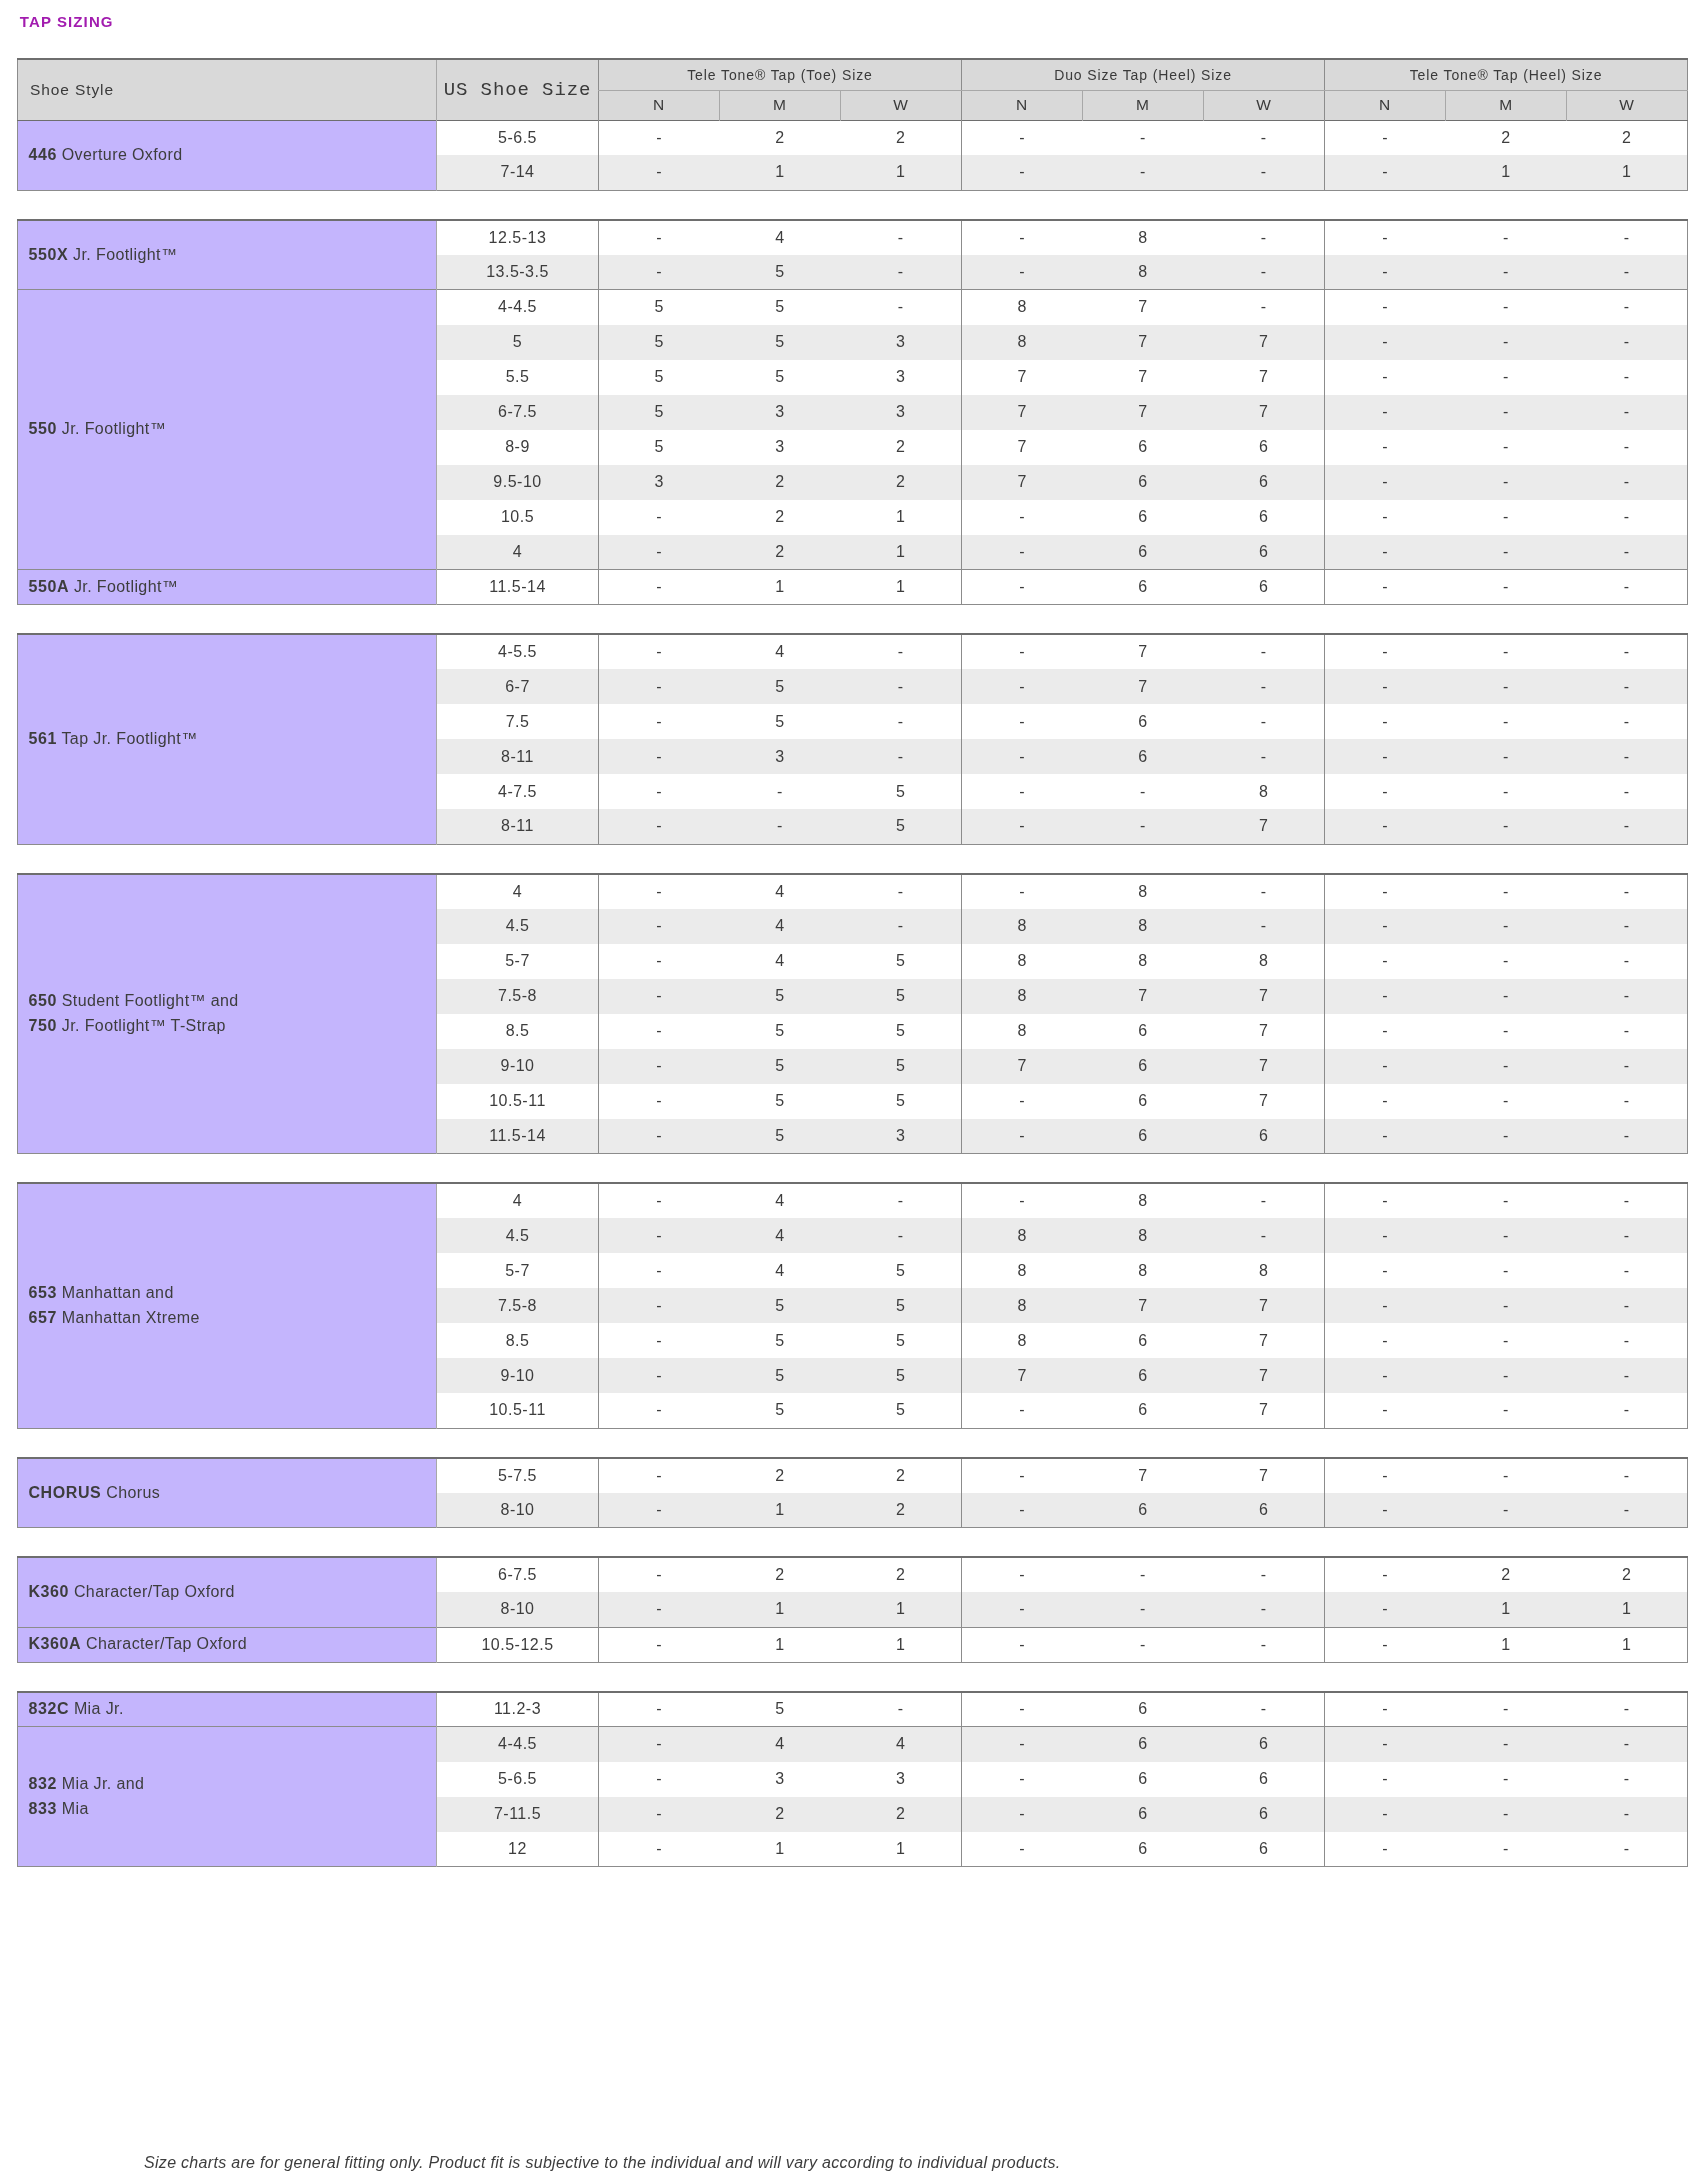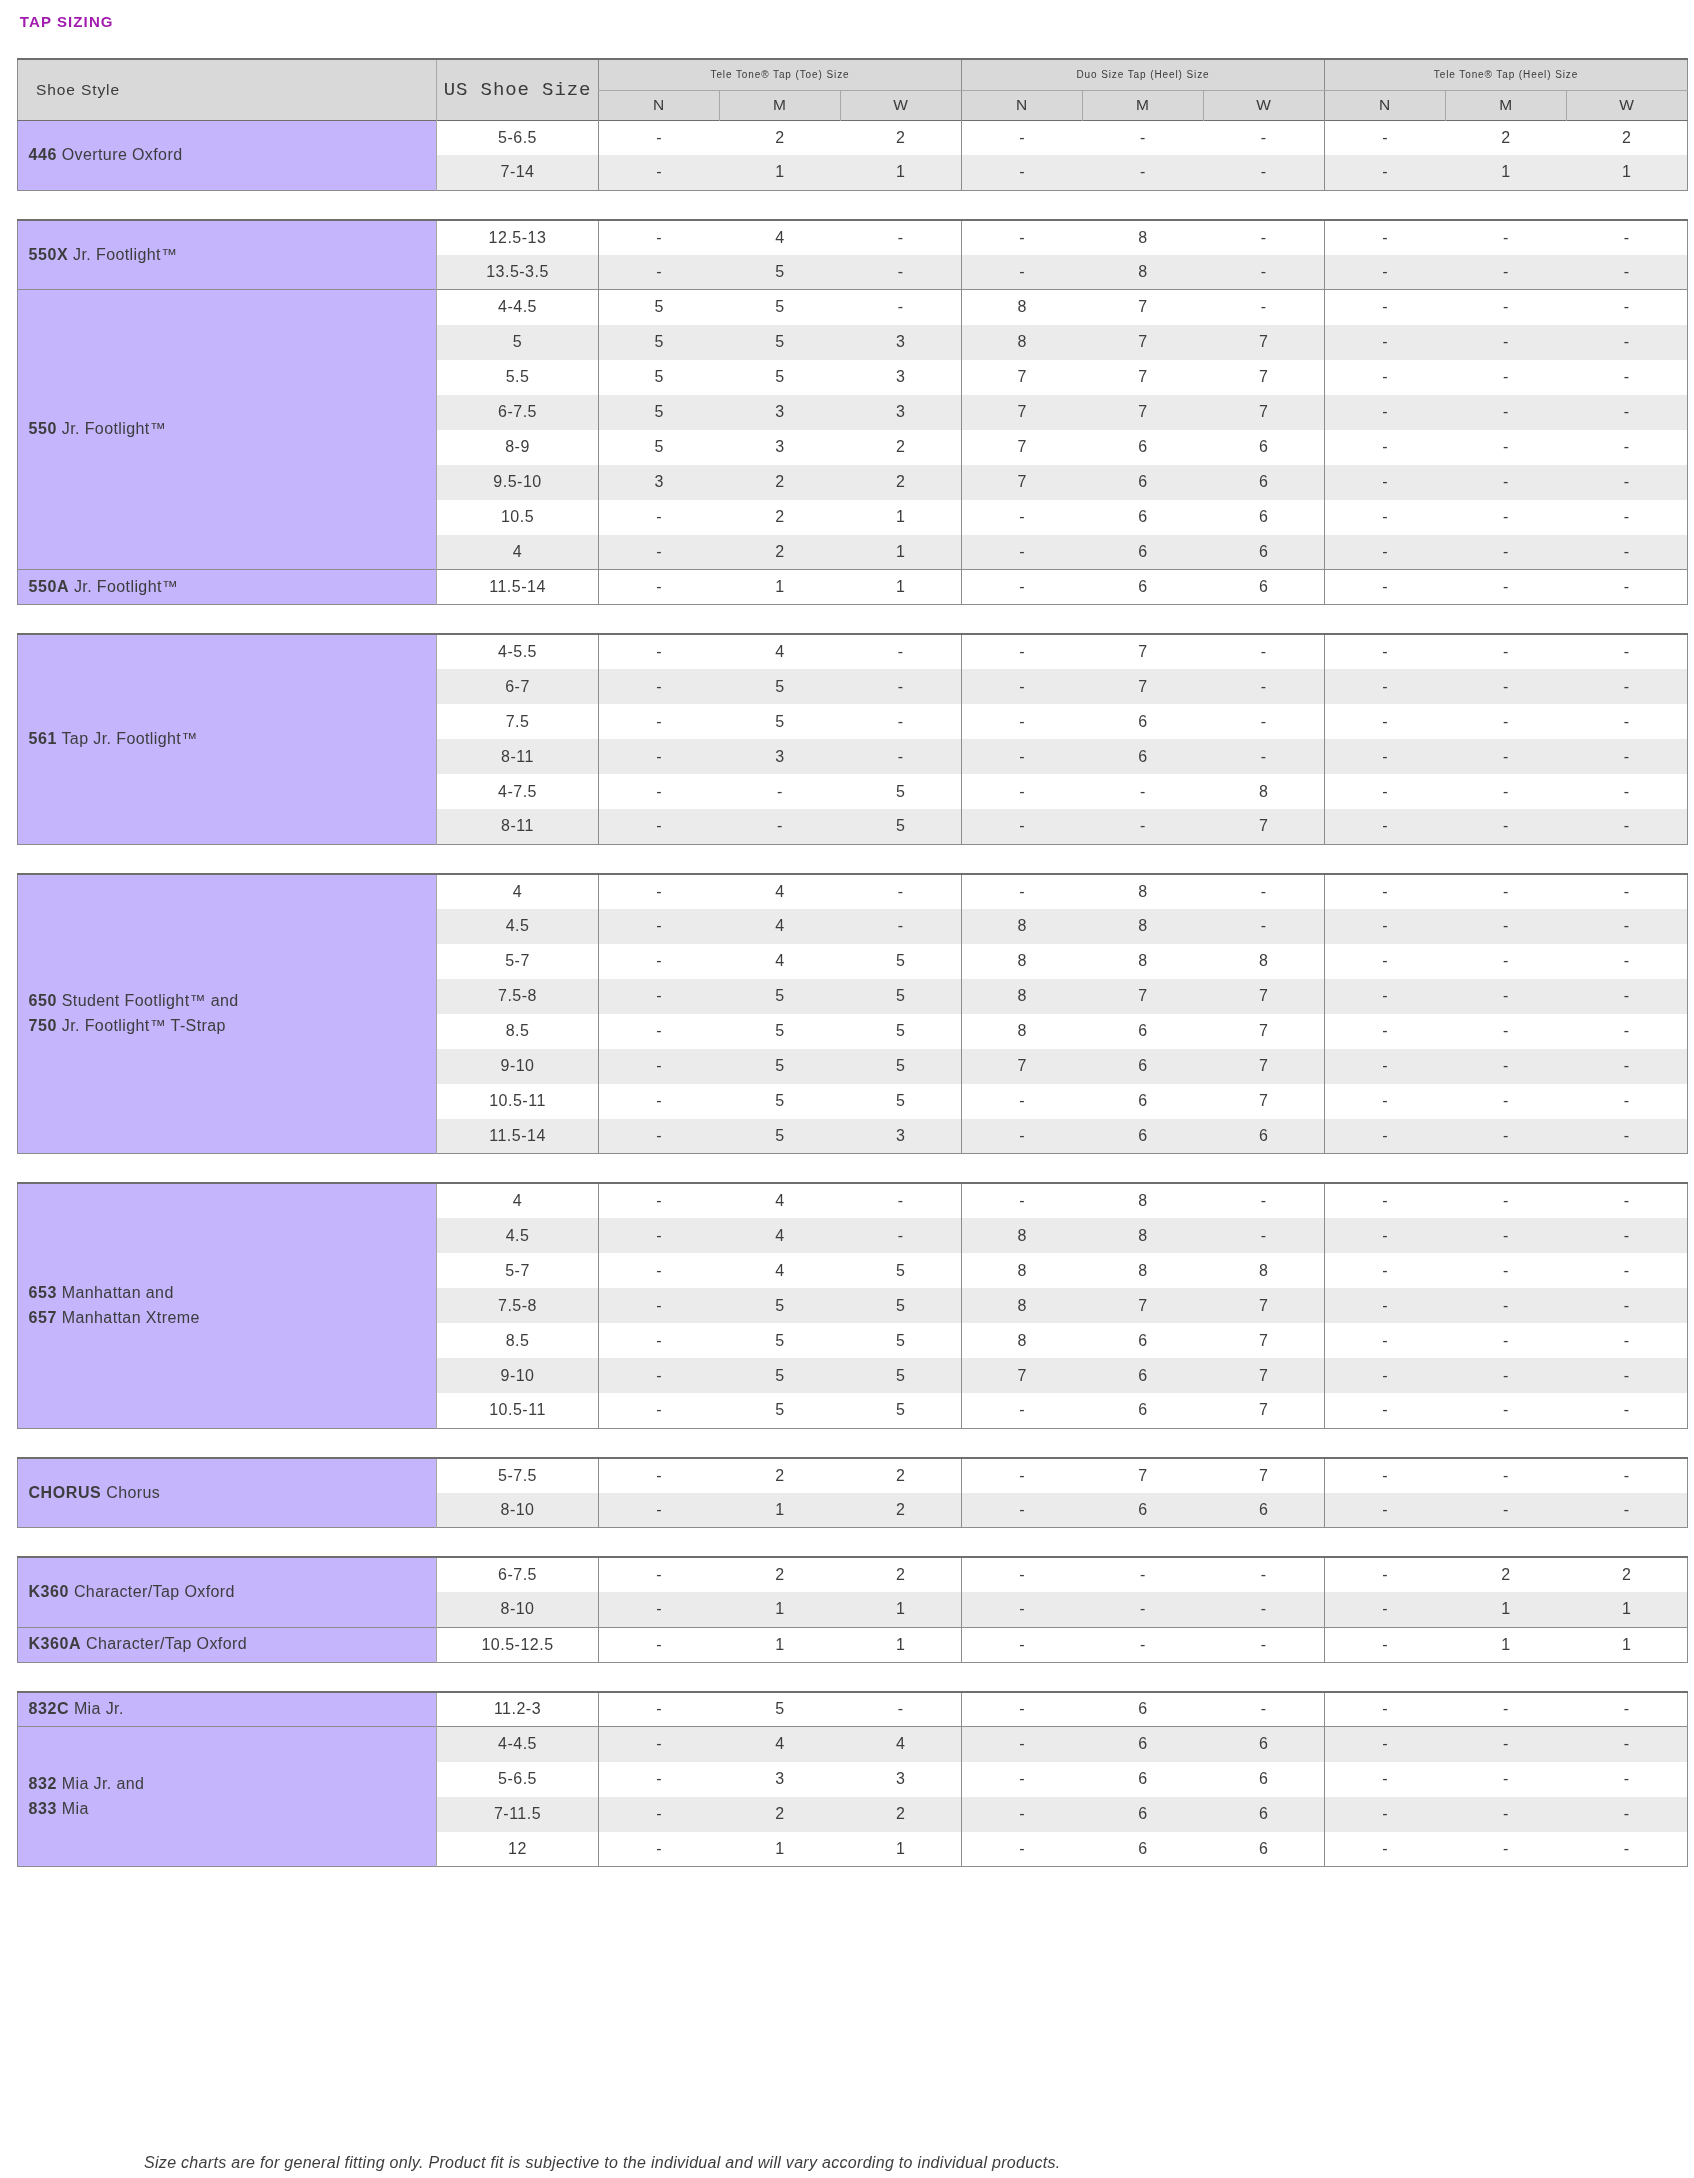--- a/index.html
+++ b/index.html
@@ -30,24 +30,24 @@
     margin-bottom:28px;
     font-size:16px;
   }
   table.block col.c-shoe{width:419px;}
   table.block col.c-us{width:162px;}
   table.block col.c-v{width:121px;}
   table.block th{
     background:var(--header-bg);font-weight:normal;
     letter-spacing:0.9px;color:#3a3a3a;
   }
-  th.h-group{height:31px;font-size:10px;border-bottom:0.9px solid var(--border-light);border-left:1.9px solid var(--border-mid);}
+  th.h-group{height:31px;font-size:14px;border-bottom:0.9px solid var(--border-light);border-left:1.9px solid var(--border-mid);}
   th.h-w{height:30px;font-size:15.5px;border-left:0.9px solid var(--border-light);}
   th.h-w.gstart{border-left:1.9px solid var(--border-mid);}
-  th.h-shoe{text-align:left;padding-left:18px;font-size:15.5px;}
+  th.h-shoe{text-align:left;padding-left:12px;font-size:15.5px;}
   th.h-us{border-left:0.9px solid var(--border-light);font-size:19px;font-family:Liberation Mono, monospace;}
   td{height:35px;text-align:center;vertical-align:middle;letter-spacing:0.5px;}
   td.shoe{
     text-align:left;padding-left:10.4px;background:#c4b5fd;
     border-right:0.9px solid var(--border-light);
     line-height:24.5px;letter-spacing:0.4px;
   }
   td.shoe b{font-weight:bold;letter-spacing:0.6px;}
   td.us{border-right:1.9px solid var(--border-mid);}
   td.v.c2, td.v.c5{border-right:1.9px solid var(--border-mid);}

